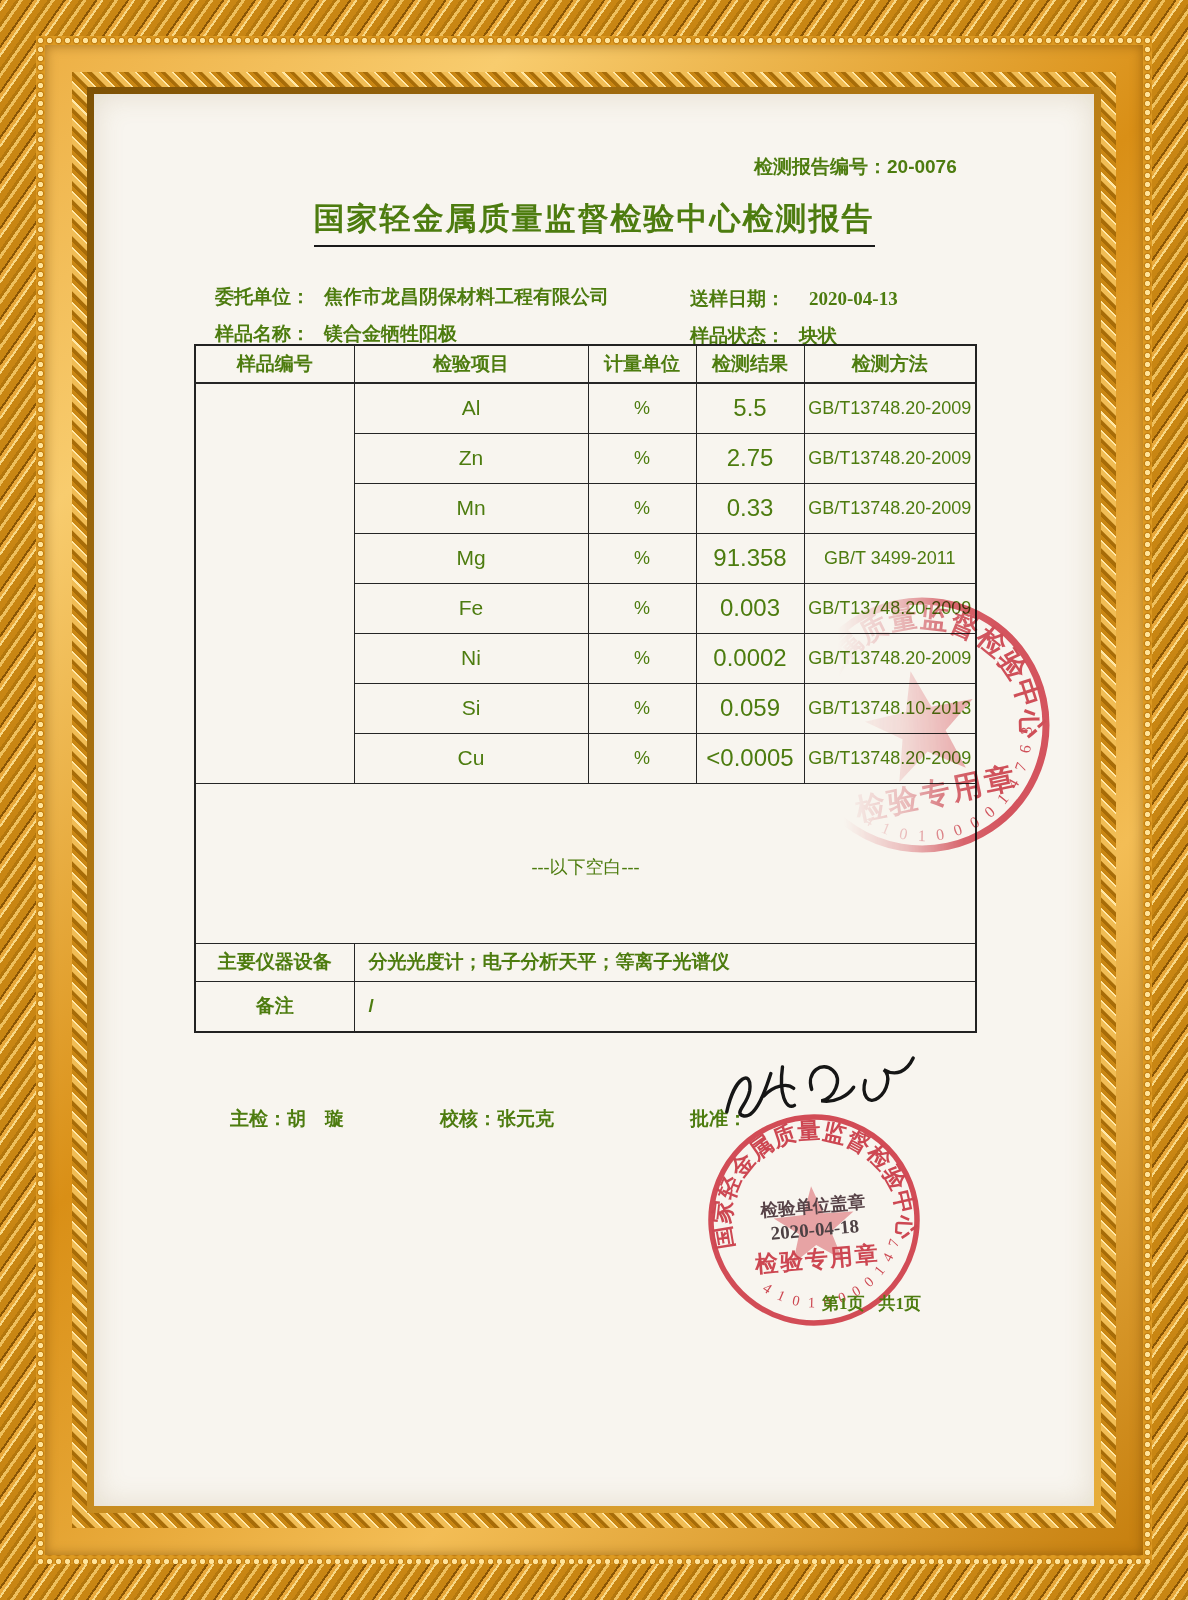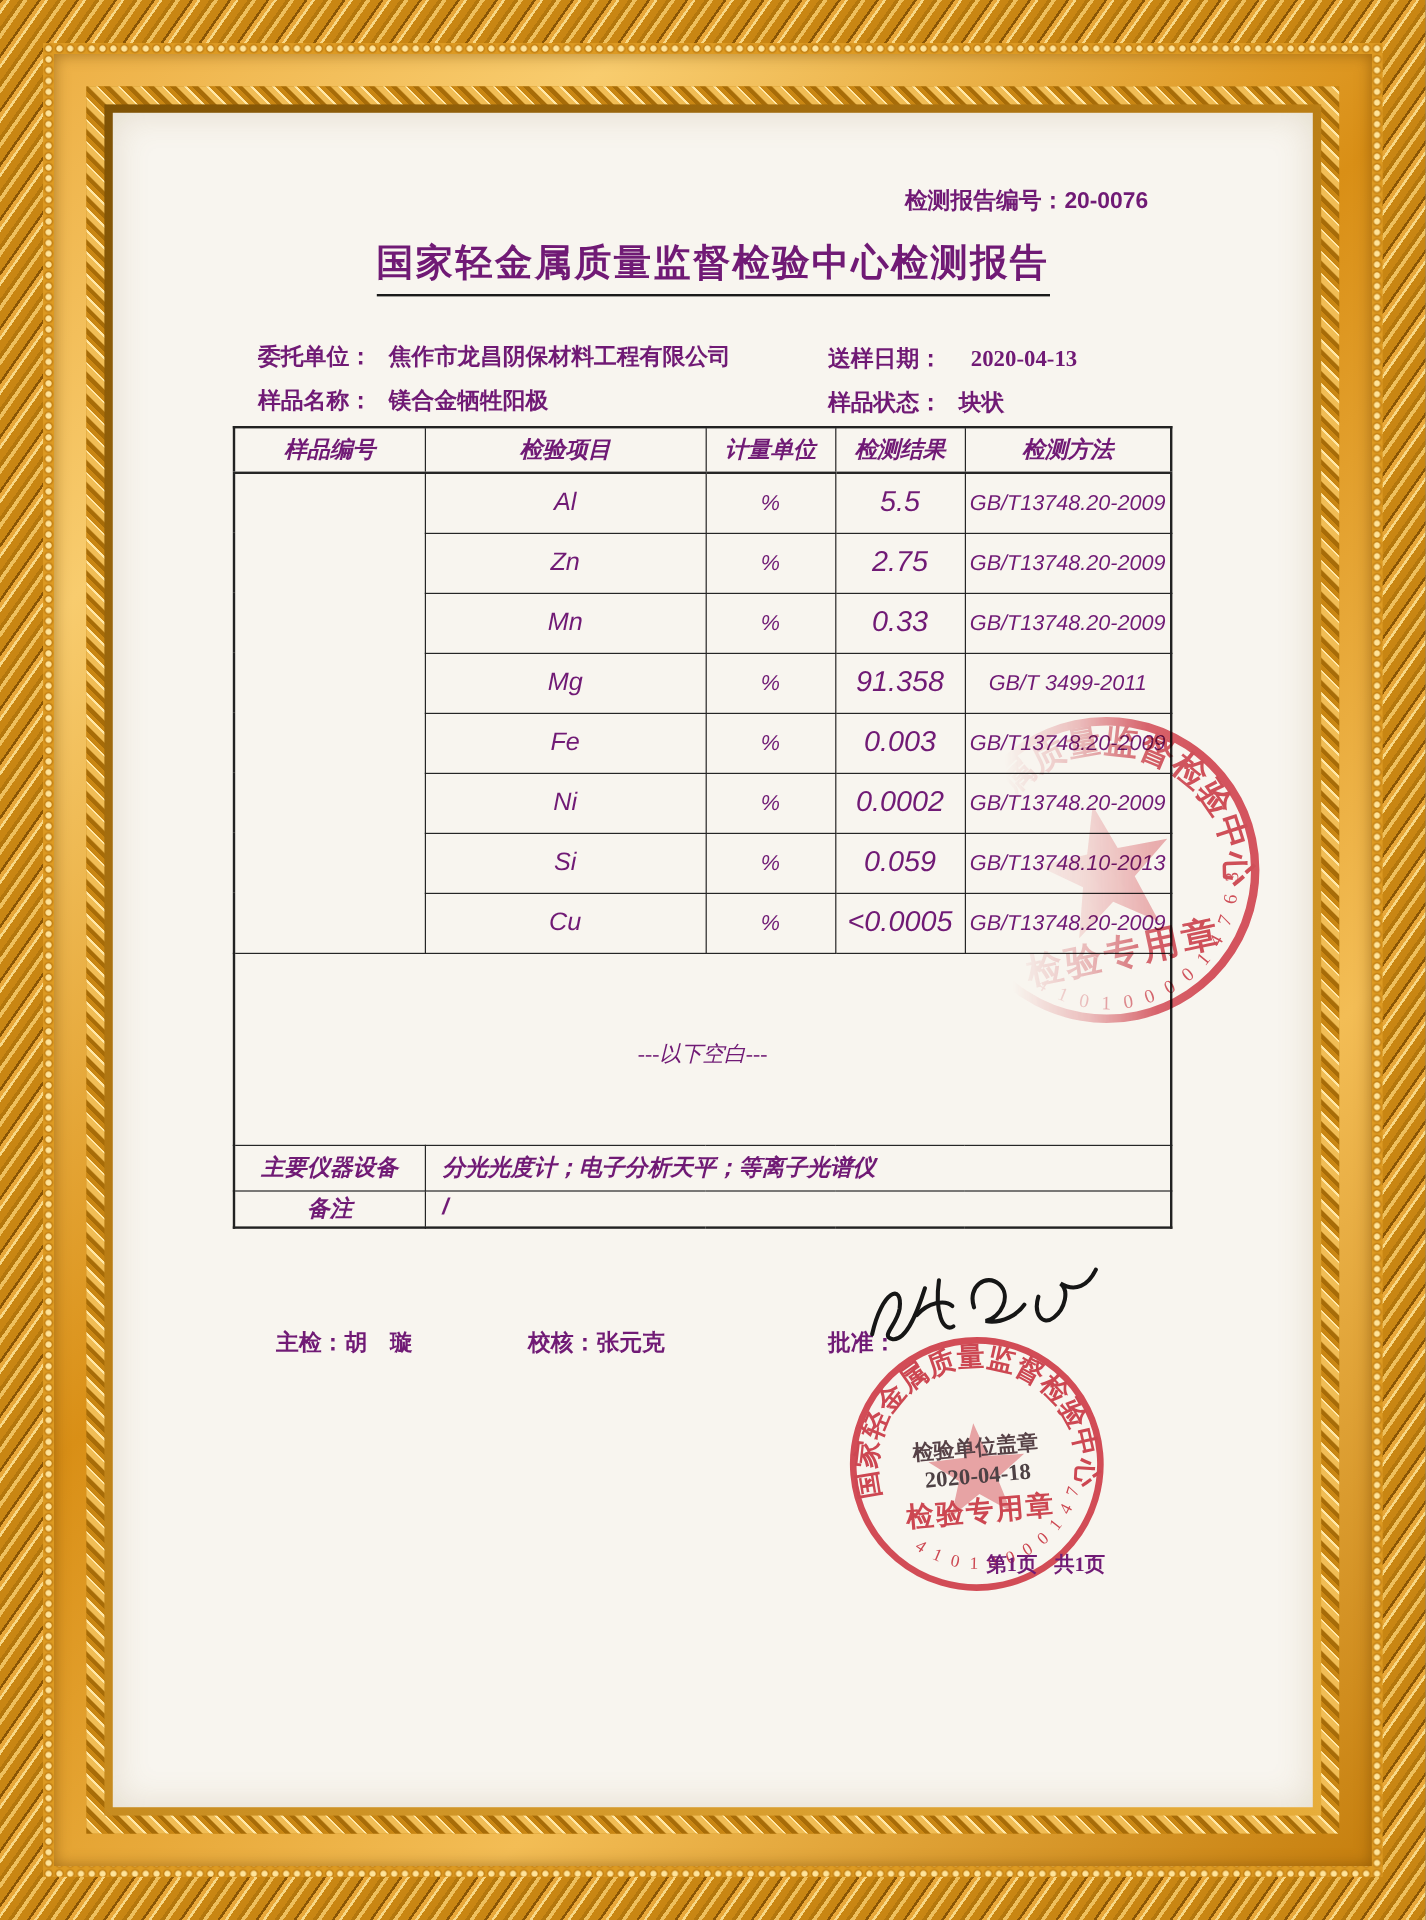--- a/index.html
+++ b/index.html
@@ -31,58 +31,57 @@
     background-color:#c98613;
     background-image: repeating-linear-gradient(45deg,
       #a76c08 0 3px, #f1bd55 4px 8px, #ffe8a8 8px 9.5px, #c98613 9.5px 13px);
   }
   .f-lip { padding:7px; background: linear-gradient(135deg,#7e5205,#b97d14 40%,#e7ad3a); }
 
   .paper {
     position:relative; width:100%; height:100%;
     background:#f8f5ef;
     box-shadow: inset 0 0 30px rgba(150,120,60,.20);
-    color:#701a75; overflow:hidden;
+    color:#4d7c0f; overflow:hidden;
   }
 
   
   .report-no { position:absolute; left:660px; top:60px; font-size:19px; font-weight:bold; white-space:nowrap; }
   .report-no .num { font-family:"Liberation Sans", sans-serif; }
   .title-wrap { position:absolute; left:0; top:104px; width:100%; text-align:center; }
   .doc-title {
     display:inline-block; font-size:31px; font-weight:bold; letter-spacing:2px;
     font-family:"Liberation Sans", sans-serif;
     border-bottom:2.5px solid #1a1a1a; padding-bottom:5px;
   }
   .fld { position:absolute; font-size:19px; font-weight:bold; white-space:nowrap;text-align:center; }
   .fld .val { margin-left:14px; }
   .fld .val.sans { font-family:Liberation Serif, serif;margin-left:24px; }
 
   
   table.results {
-    position:absolute; left:100px; top:261px; width:781px;
+    position:absolute; left:100px; top:250px; width:781px;
     border-collapse:collapse; table-layout:fixed;
     border:2.5px solid #222;
-    font-style:italic;
   }
   table.results th, table.results td {
     border:1.6px solid #262626; text-align:center; vertical-align:middle;
     overflow:hidden; white-space:nowrap;
   }
   table.results th { height:38px; font-size:19px; font-weight:bold; border-bottom-width:2px; }
   tr.data-row { height:50px; }
   td.c-item   { font-family:"Liberation Sans", sans-serif; font-size:21px; }
   td.c-unit   { font-family:"Liberation Sans", sans-serif; font-size:18px; }
   td.c-result { font-family:"Liberation Sans", sans-serif; font-size:24px; }
   td.c-method { font-family:"Liberation Sans", sans-serif; font-size:18px; }
   td.c-blank  { height:160px; vertical-align:top; padding-top:8px; font-size:18px; border-top-width:2.2px; }
   tr.meta-row { height:38px; }
   tr.meta-row td { font-size:19px; font-weight:bold; }
   tr.meta-row td.c-meta { text-align:left; padding-left:14px; }
-  tr.remark-row { height:31px; }
+  tr.remark-row { height:51px; }
   tr.remark-row td { font-size:19px; font-weight:bold; }
   tr.remark-row td.c-meta { text-align:left; padding-left:14px; font-family:"Liberation Sans", sans-serif; }
 
   .note { position:absolute; left:118px; top:944px; font-size:19px; font-weight:bold; }
 
   
   .sig { position:absolute; top:1012px; font-size:19px; font-weight:bold; white-space:nowrap; }
   .sig-inspector { left:136px; } .sig-reviewer { left:346px; } .sig-approver { left:596px; }
   .handsign { position:absolute; left:618px; top:955px; transform:rotate(-3deg); }
 

